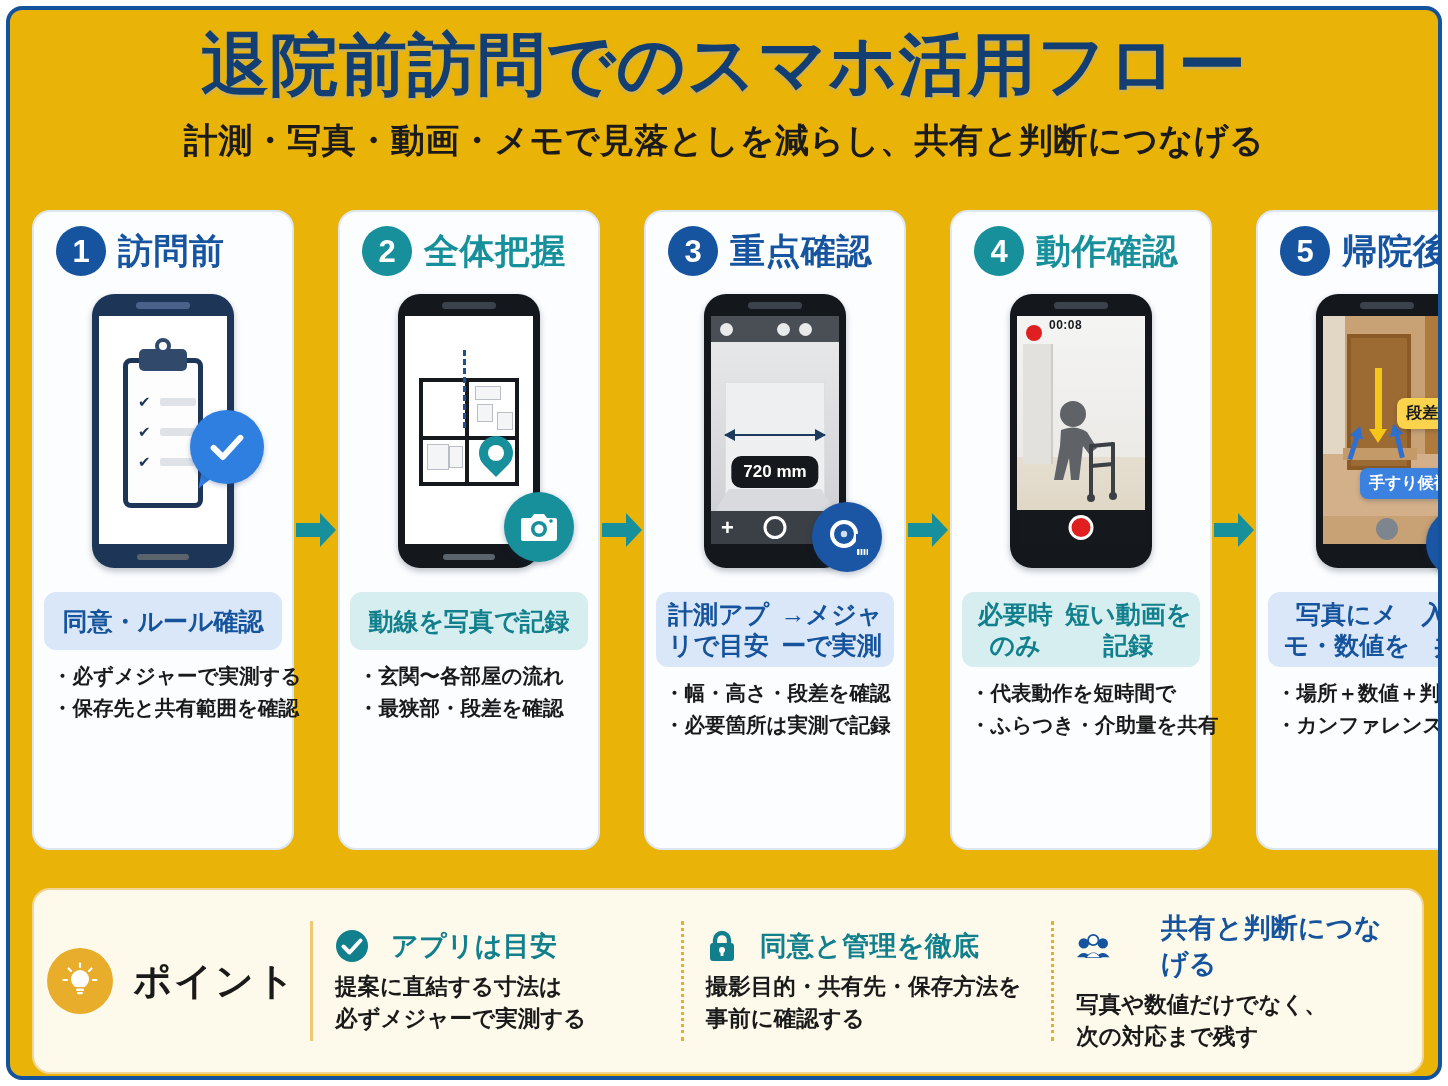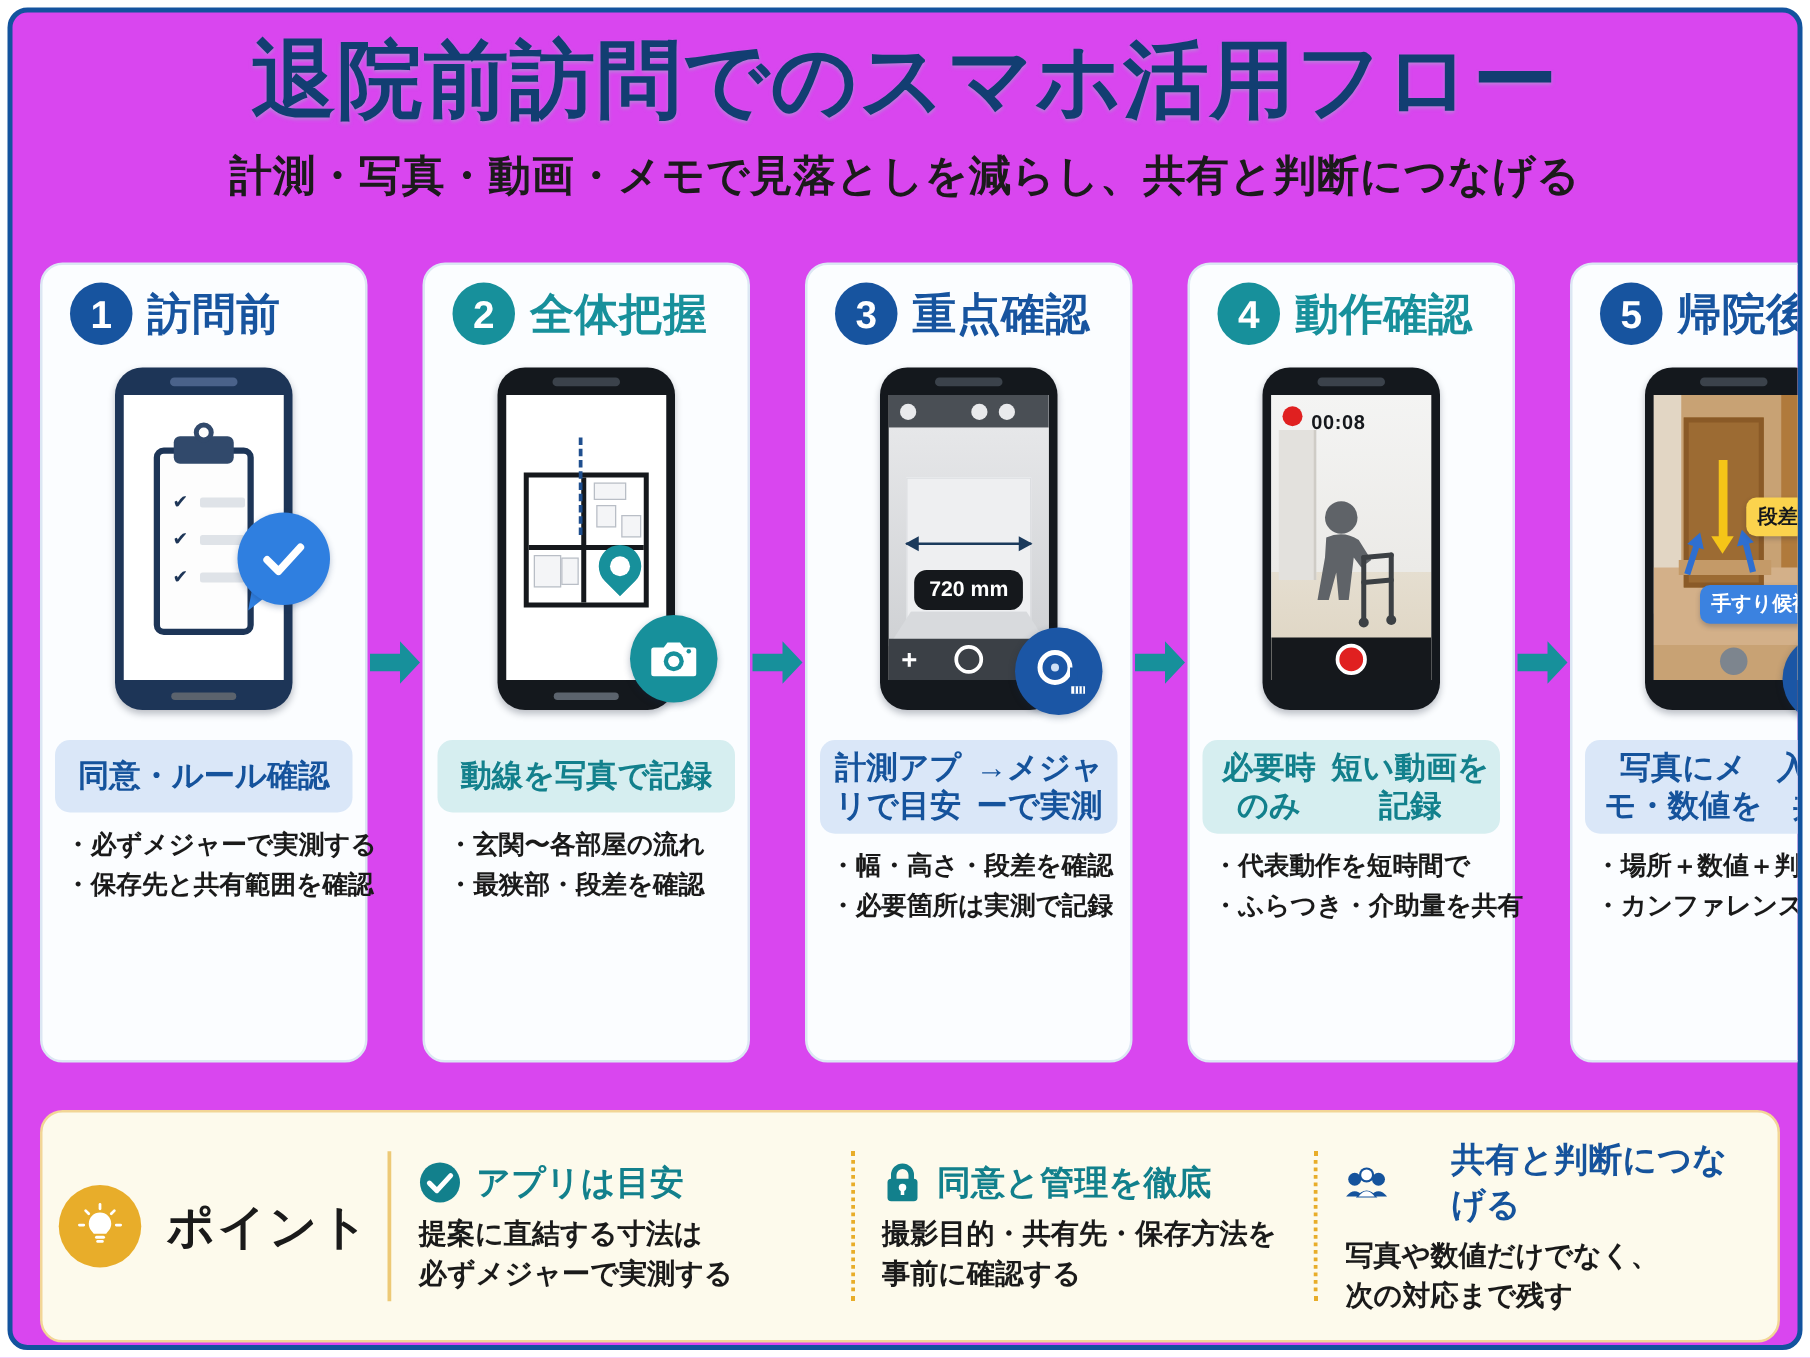--- a/index.html
+++ b/index.html
@@ -7,21 +7,21 @@
     width: 1448px; height: 1086px;
     background: #ffffff;
     font-family: "Liberation Sans", "DejaVu Sans", sans-serif;
     overflow: hidden;
   }
   #frame {
     position: absolute; left: 6px; top: 6px;
     width: 1436px; height: 1074px;
     border: 4px solid #13539e;
     border-radius: 16px;
-    background: #d946ef;
+    background: #eab308;
     overflow: hidden;
   }
 
   
   #header { padding-top: 16px; text-align: center; }
   #page-title {
     font-size: 68px; font-weight: 900; color: #123e72;
     letter-spacing: 1px; line-height: 1.12;
     text-shadow: 0 2px 3px rgba(160,175,200,.55);
   }
@@ -171,21 +171,21 @@
   }
   .m-bottombar { position: absolute; left: 0; bottom: 0; width: 100%; height: 33px; background: #3b4046; }
   .m-shutter { position: absolute; left: 50%; transform: translateX(-50%); bottom: 5px;
                width: 23px; height: 23px; border-radius: 50%; border: 3px solid #ffffff; }
   .m-plus { position: absolute; left: 10px; bottom: 6px; color: #fff; font-size: 22px; font-weight: 700; line-height: 20px;}
 
   
   .v-bg { position: absolute; inset: 0; background: linear-gradient(#f4f4f3 0%, #ebeae7 62%, #e5ded0 62%, #ddd3c0 100%); }
   .v-door { position: absolute; left: 6px; top: 28px; width: 30px; height: 120px; background: #e3e1dd; border-right: 2px solid #cfccc6; }
   .v-rec { position: absolute; left: 9px; top: 9px; width: 16px; height: 16px; border-radius: 50%; background: #e02020; }
-  .v-time { position: absolute; left: 32px; top: 14px; color: #15181c; font-size: 16px; font-weight: 800; letter-spacing: .5px; }
+  .v-time { position: absolute; left: 32px; top: 2px; color: #15181c; font-size: 12px; font-weight: 800; letter-spacing: .5px; }
   .v-person { position: absolute; left: 30px; bottom: 40px; }
   .v-bar { position: absolute; left: 0; bottom: 0; width: 100%; height: 34px; background: #15181c; }
   .v-recbtn { position: absolute; left: 50%; transform: translateX(-50%); bottom: 4px;
               width: 25px; height: 25px; border-radius: 50%; background: #e02020; border: 3px solid #ffffff; }
 
   
   .e-bg { position: absolute; inset: 0; background: #c8a274; }
   .e-wallL { position: absolute; left: 0; top: 0; width: 22px; height: 175px; background: #e2d6c4; }
   .e-wallR { position: absolute; right: 0; top: 0; width: 26px; height: 175px; background: #b07a3c; }
   .e-door { position: absolute; left: 24px; top: 18px; width: 64px; height: 136px; background: #9c6b33; border: 4px solid #8a5a27; }
@@ -239,21 +239,21 @@
   .bulb-circle {
     width: 66px; height: 66px; border-radius: 50%; background: #e8ad2a;
     display: flex; align-items: center; justify-content: center;
   }
   #point-head-label { font-size: 38px; font-weight: 900; color: #1a1a1a; letter-spacing: 2px; }
   .vdiv { width: 0; height: 120px; border-left: 3px solid #edc976; flex: 0 0 auto; }
   .vdiv.dotted { border-left: 3px dotted #e8ad2a; }
   .point-item { flex: 1 1 0; padding: 0 22px; }
   .pi-head { display: flex; align-items: center; gap: 12px; margin-bottom: 7px; }
   .pi-title { font-size: 27px; font-weight: 900; letter-spacing: .3px; }
-  .pi-title.teal { color: #12808c; }
+  .pi-title.teal { color: #12808c; margin-left: 10px; }
   .pi-title.blue { color: #15539c; margin-left: 38px; }
   .pi-body { font-size: 22.5px; color: #1a1a1a; font-weight: 600; line-height: 1.4; }
 </style>
 </head>
 <body>
 
 <div id="frame">
 
   <div id="header">
     <div id="page-title">退院前訪問でのスマホ活用フロー</div>

